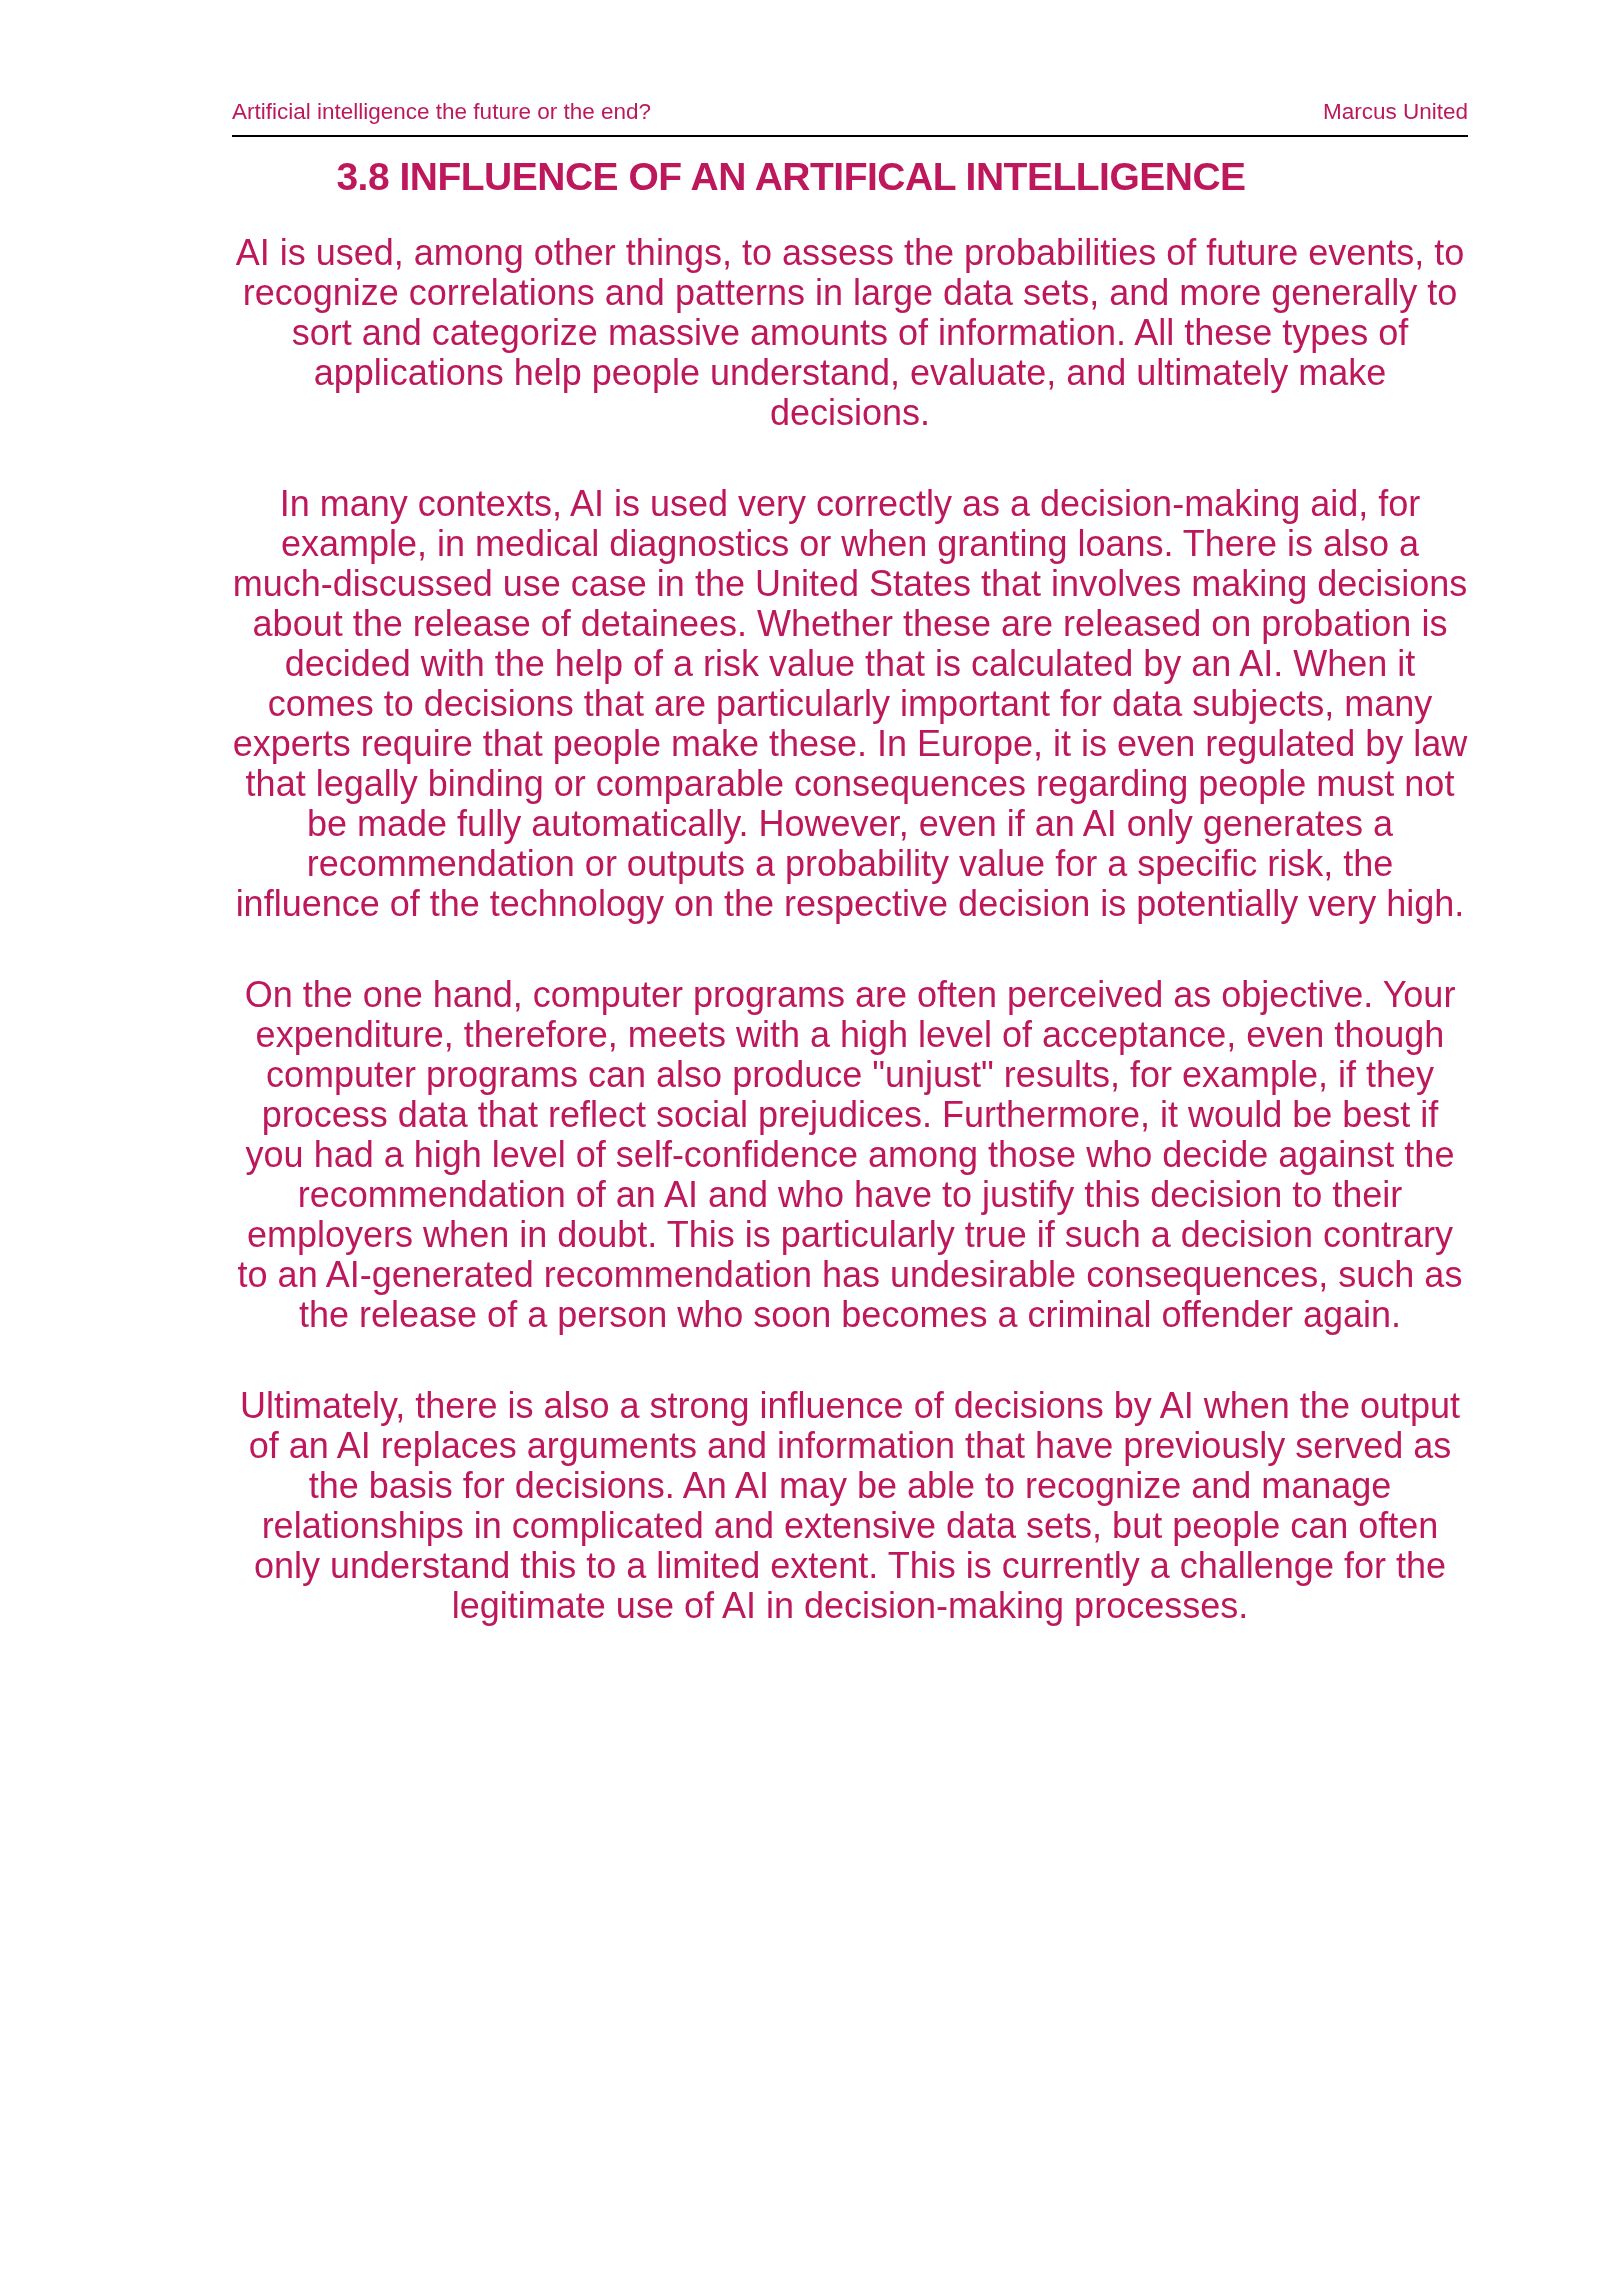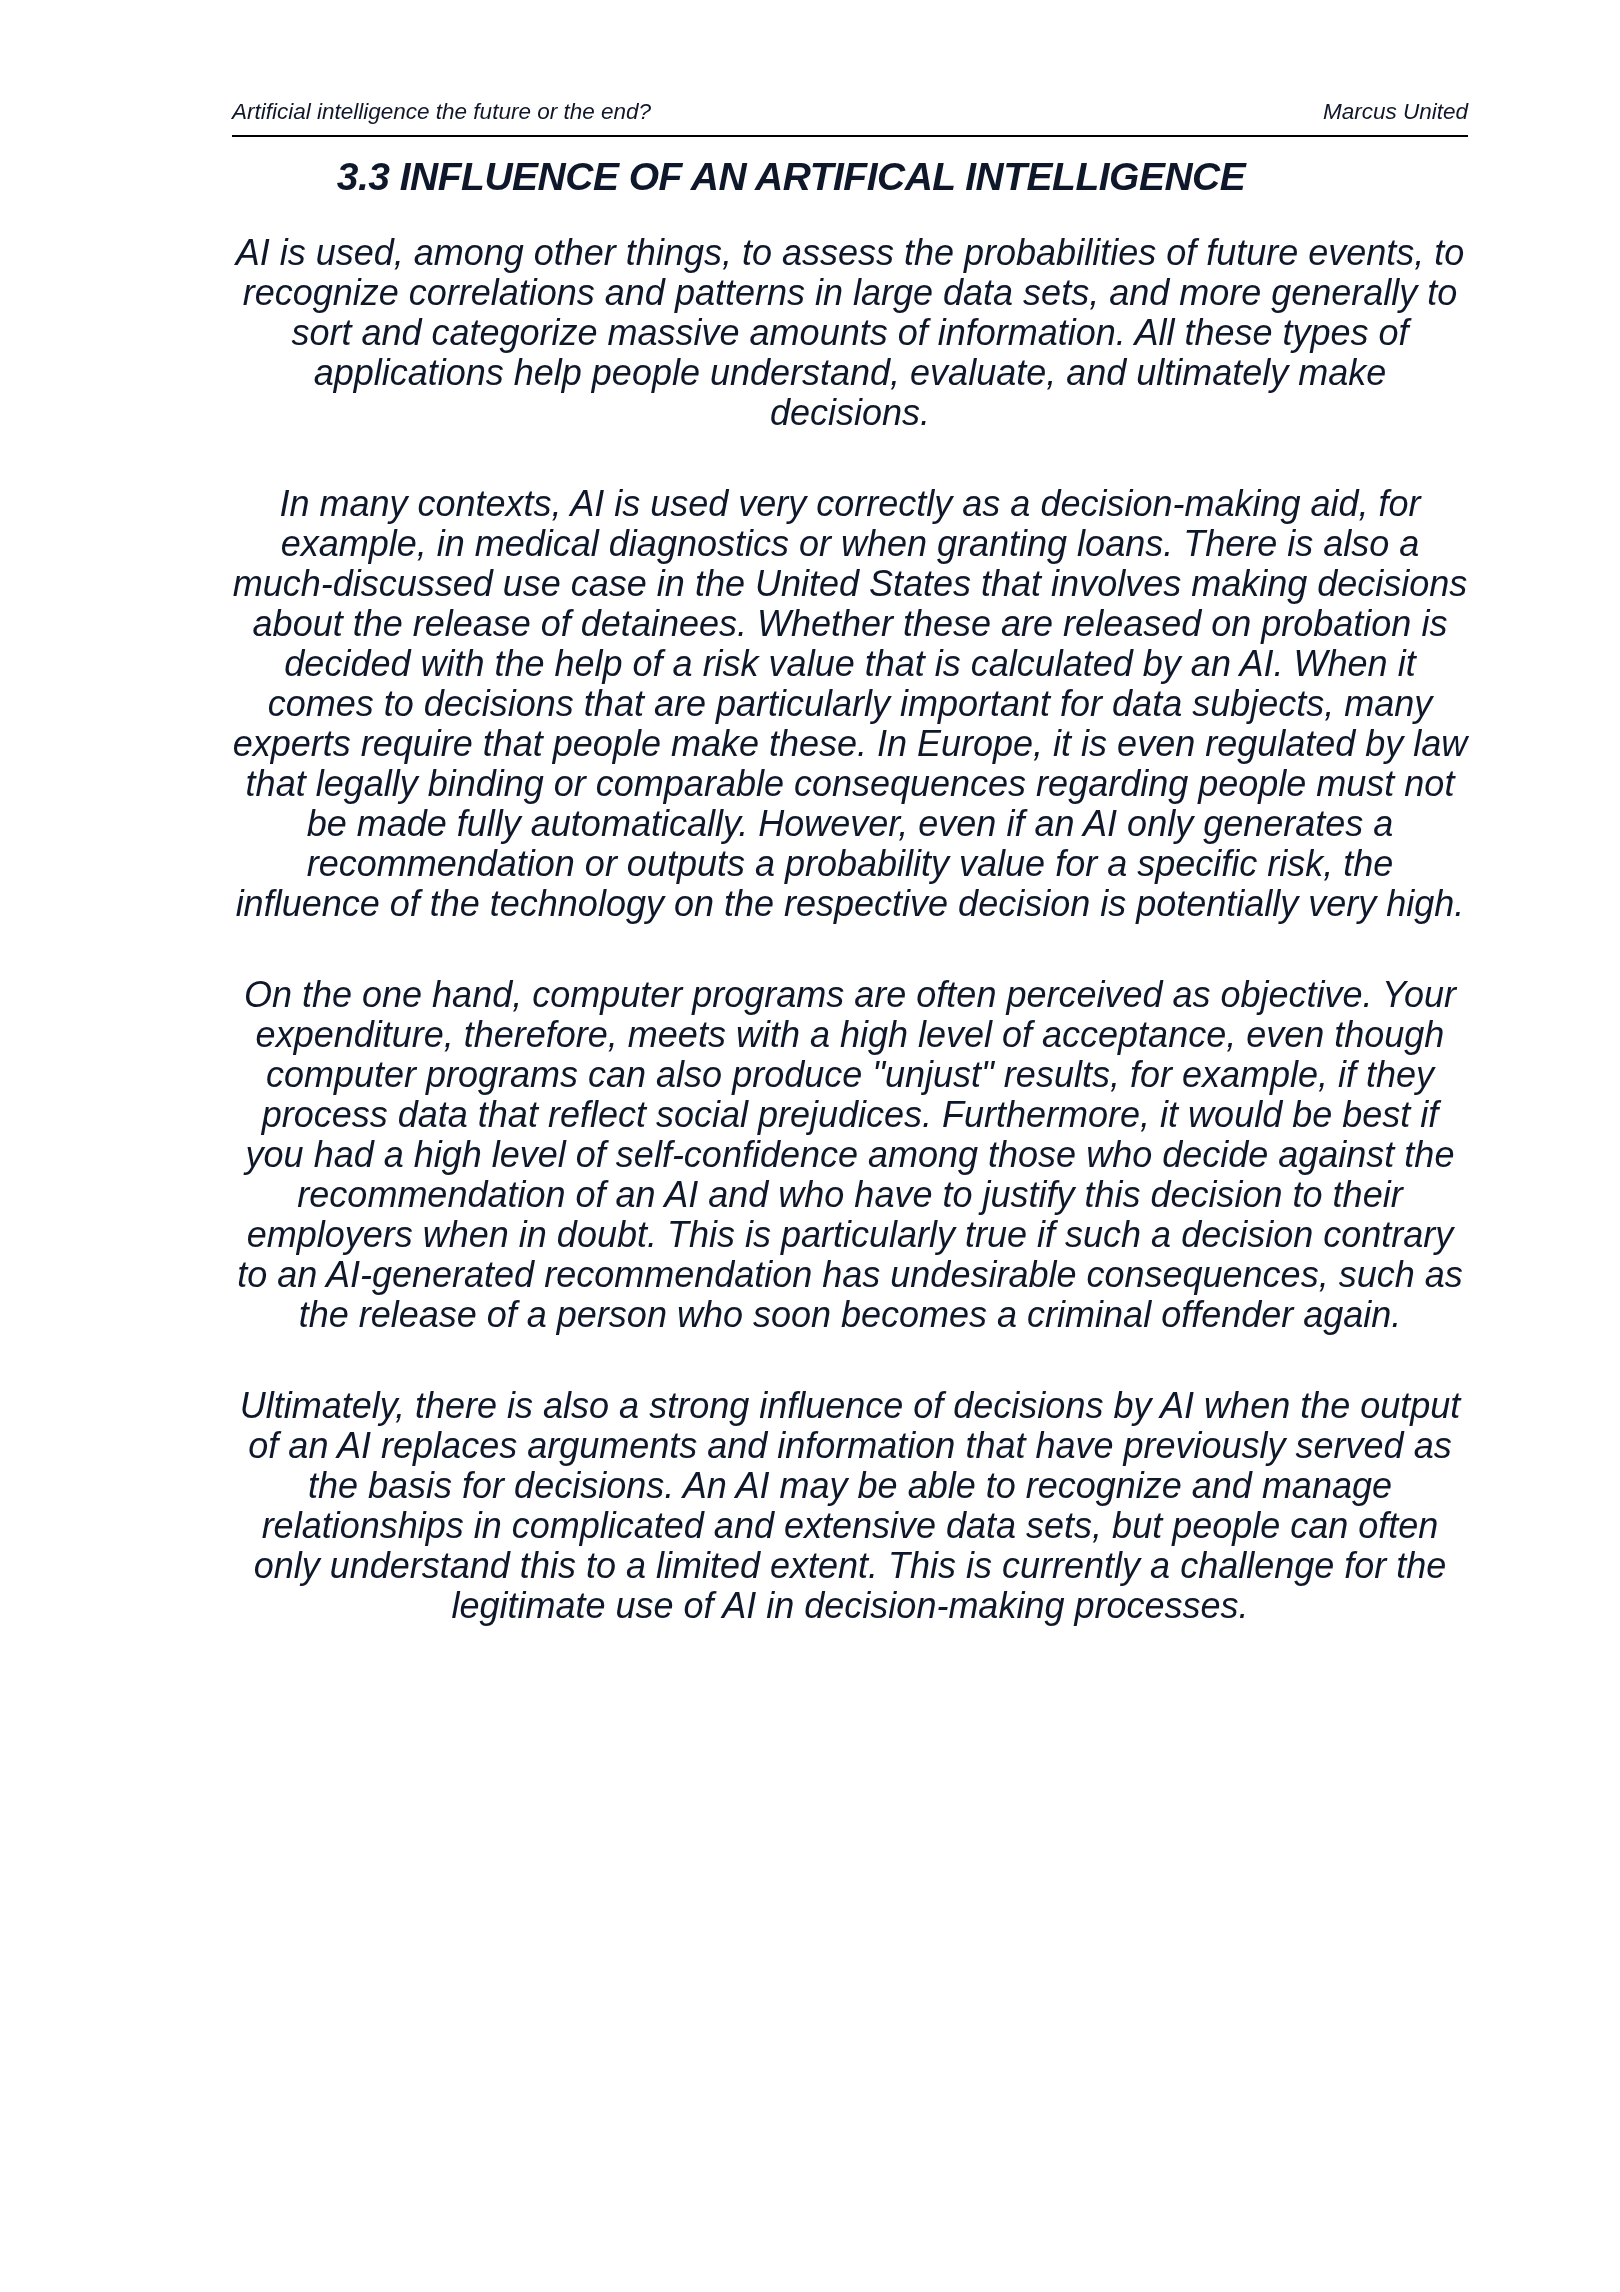--- a/index.html
+++ b/index.html
@@ -5,25 +5,24 @@
   html, body {
     margin: 0;
     padding: 0;
     background: #ffffff;
   }
   .page {
     position: relative;
     width: 1620px;
     height: 1721px;
     background: #ffffff;
-    color: #0f172a;
+    color: #be185d;
     font-family: "Liberation Sans", sans-serif;
     overflow: hidden;
     box-sizing: border-box;
-    font-style: italic;
   }
   .content {
     position: absolute;
     left: 232px;
     right: 152px;
     top: 0;
   }
   .doc-header {
     display: flex;
     justify-content: space-between;
@@ -69,21 +68,21 @@
 <body>
 
 <div class="page">
   <div class="content">
 
     <div class="doc-header">
       <span>Artificial intelligence the future or the end?</span>
       <span>Marcus United</span>
     </div>
 
-    <h1 class="doc-heading">3.3 INFLUENCE OF AN ARTIFICAL INTELLIGENCE</h1>
+    <h1 class="doc-heading">3.8 INFLUENCE OF AN ARTIFICAL INTELLIGENCE</h1>
 
     <div class="doc-body">
       <p>AI is used, among other things, to assess the probabilities of future events, to recognize correlations and patterns in large data sets, and more generally to sort and categorize massive amounts of information. All these types of applications help people understand, evaluate, and ultimately make decisions.</p>
       <p>In many contexts, AI is used very correctly as a decision-making aid, for example, in medical diagnostics or when granting loans. There is also a much-discussed use case in the United States that involves making decisions about the release of detainees. Whether these are released on probation is decided with the help of a risk value that is calculated by an AI. When it comes to decisions that are particularly important for data subjects, many experts require that people make these. In Europe, it is even regulated by law that legally binding or comparable consequences regarding people must not be made fully automatically. However, even if an AI only generates a recommendation or outputs a probability value for a specific risk, the influence of the technology on the respective decision is potentially very high.</p>
       <p>On the one hand, computer programs are often perceived as objective. Your expenditure, therefore, meets with a high level of acceptance, even though computer programs can also produce "unjust" results, for example, if they process data that reflect social prejudices. Furthermore, it would be best if you had a high level of self-confidence among those who decide against the recommendation of an AI and who have to justify this decision to their employers when in doubt. This is particularly true if such a decision contrary to an AI-generated recommendation has undesirable consequences, such as the release of a person who soon becomes a criminal offender again.</p>
       <p>Ultimately, there is also a strong influence of decisions by AI when the output of an AI replaces arguments and information that have previously served as the basis for decisions. An AI may be able to recognize and manage relationships in complicated and extensive data sets, but people can often only understand this to a limited extent. This is currently a challenge for the legitimate use of AI in decision-making processes.</p>
     </div>
 
   </div>
 

